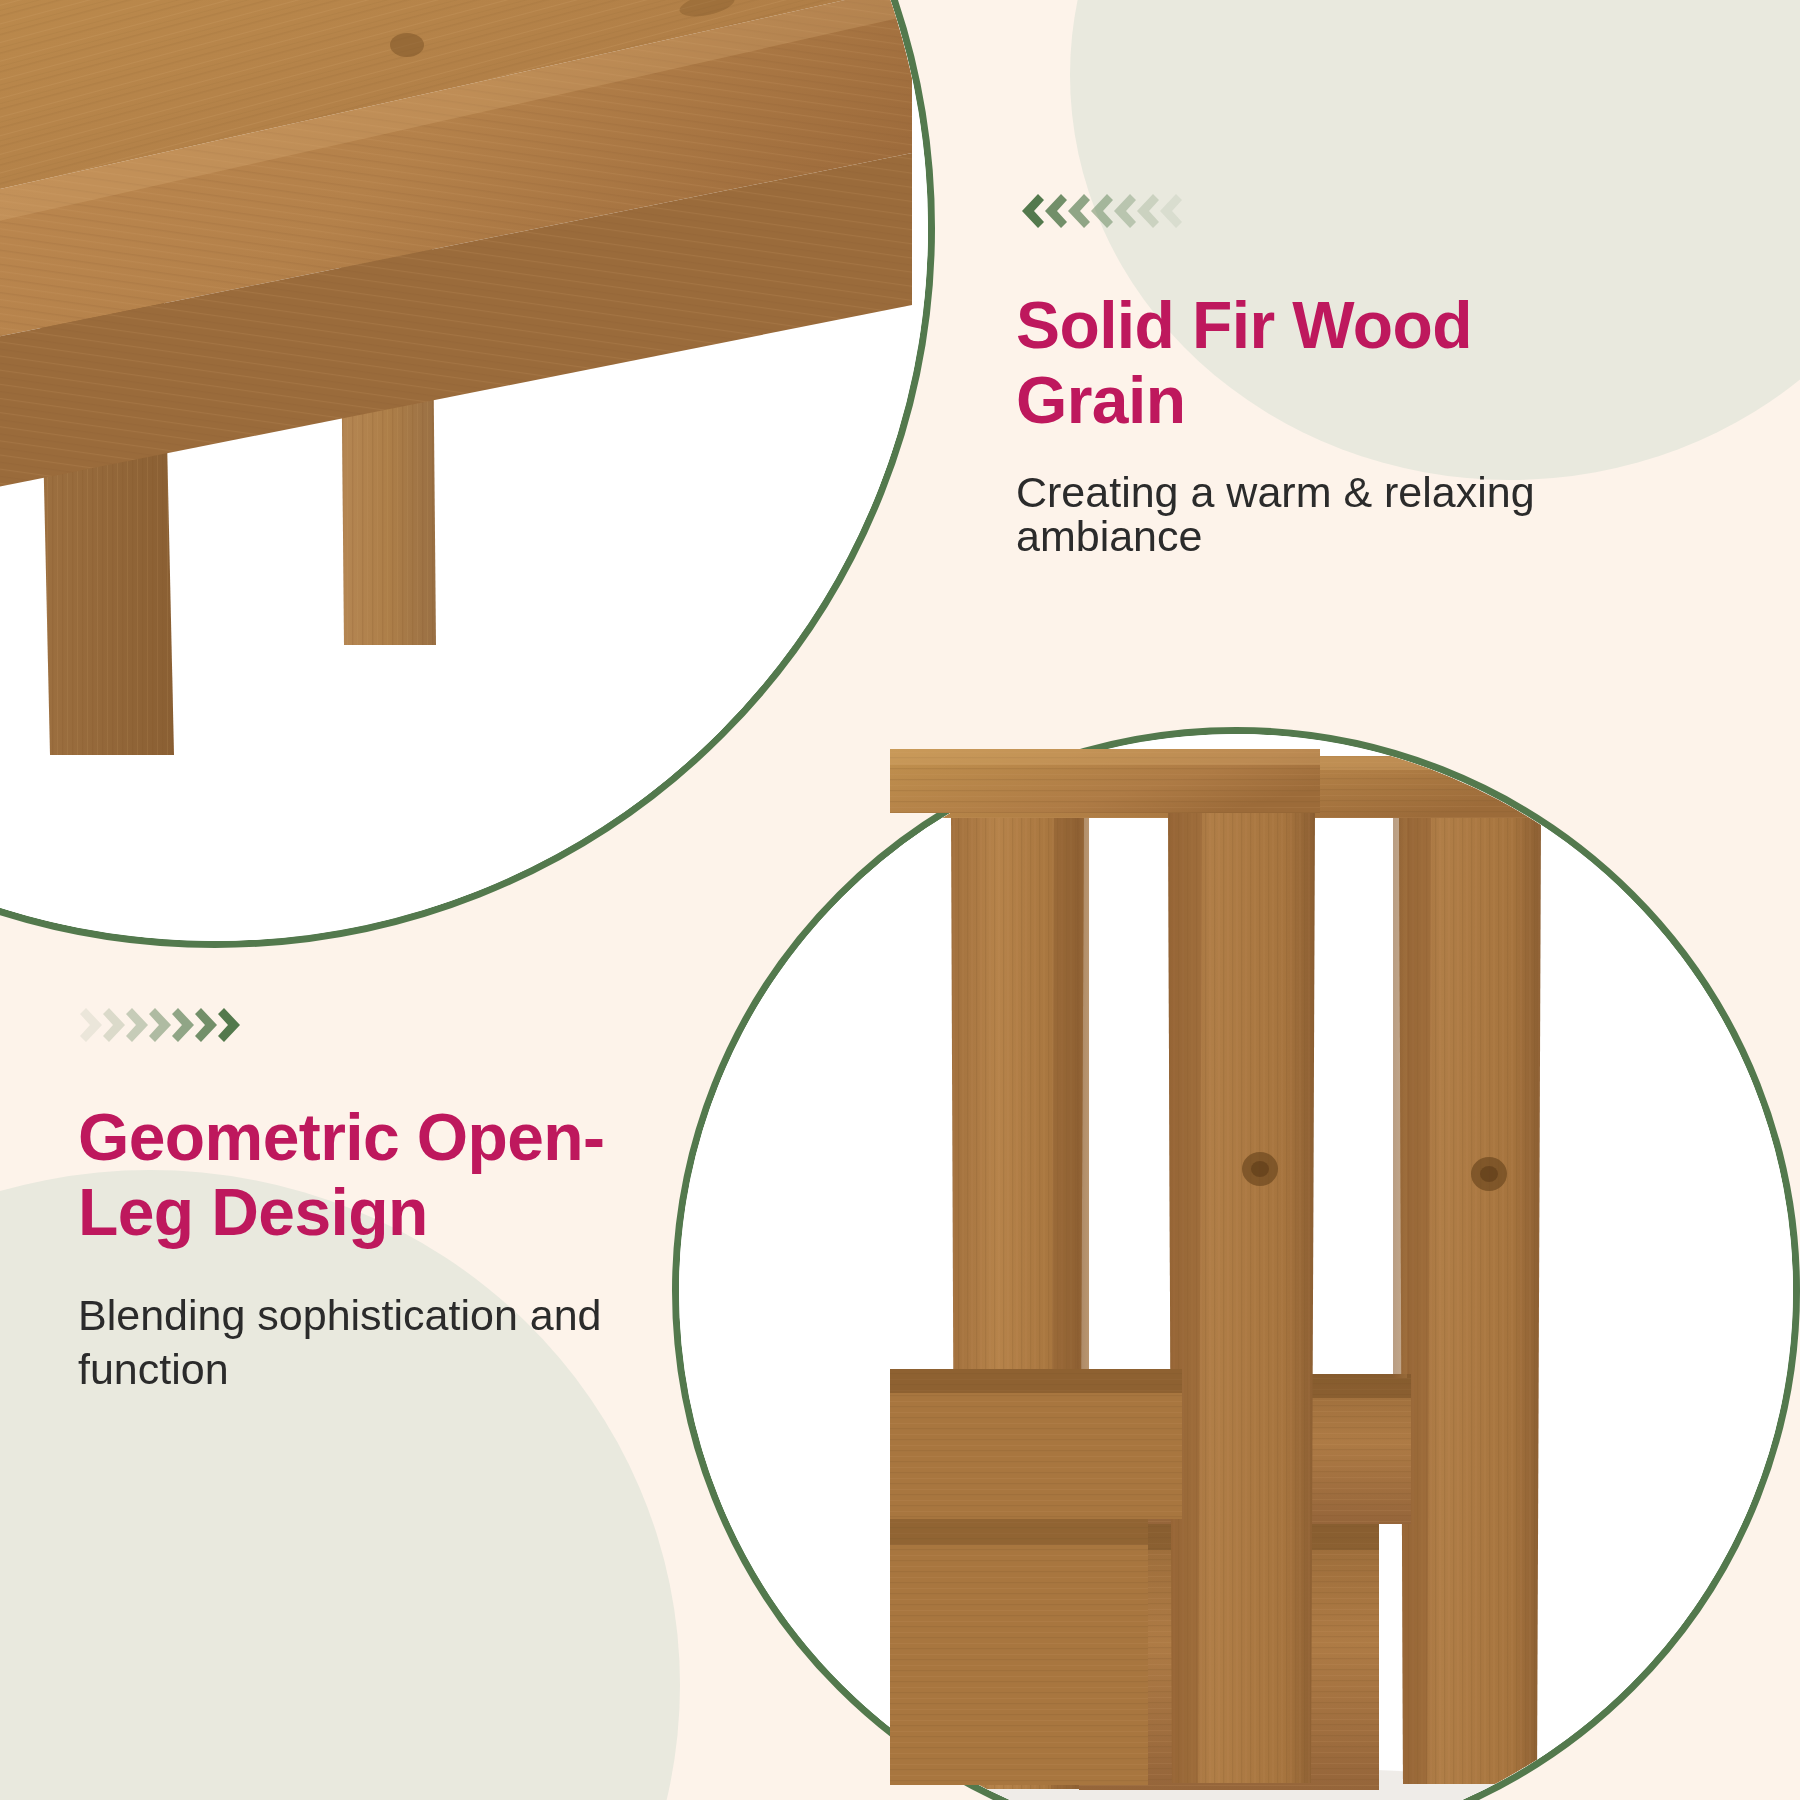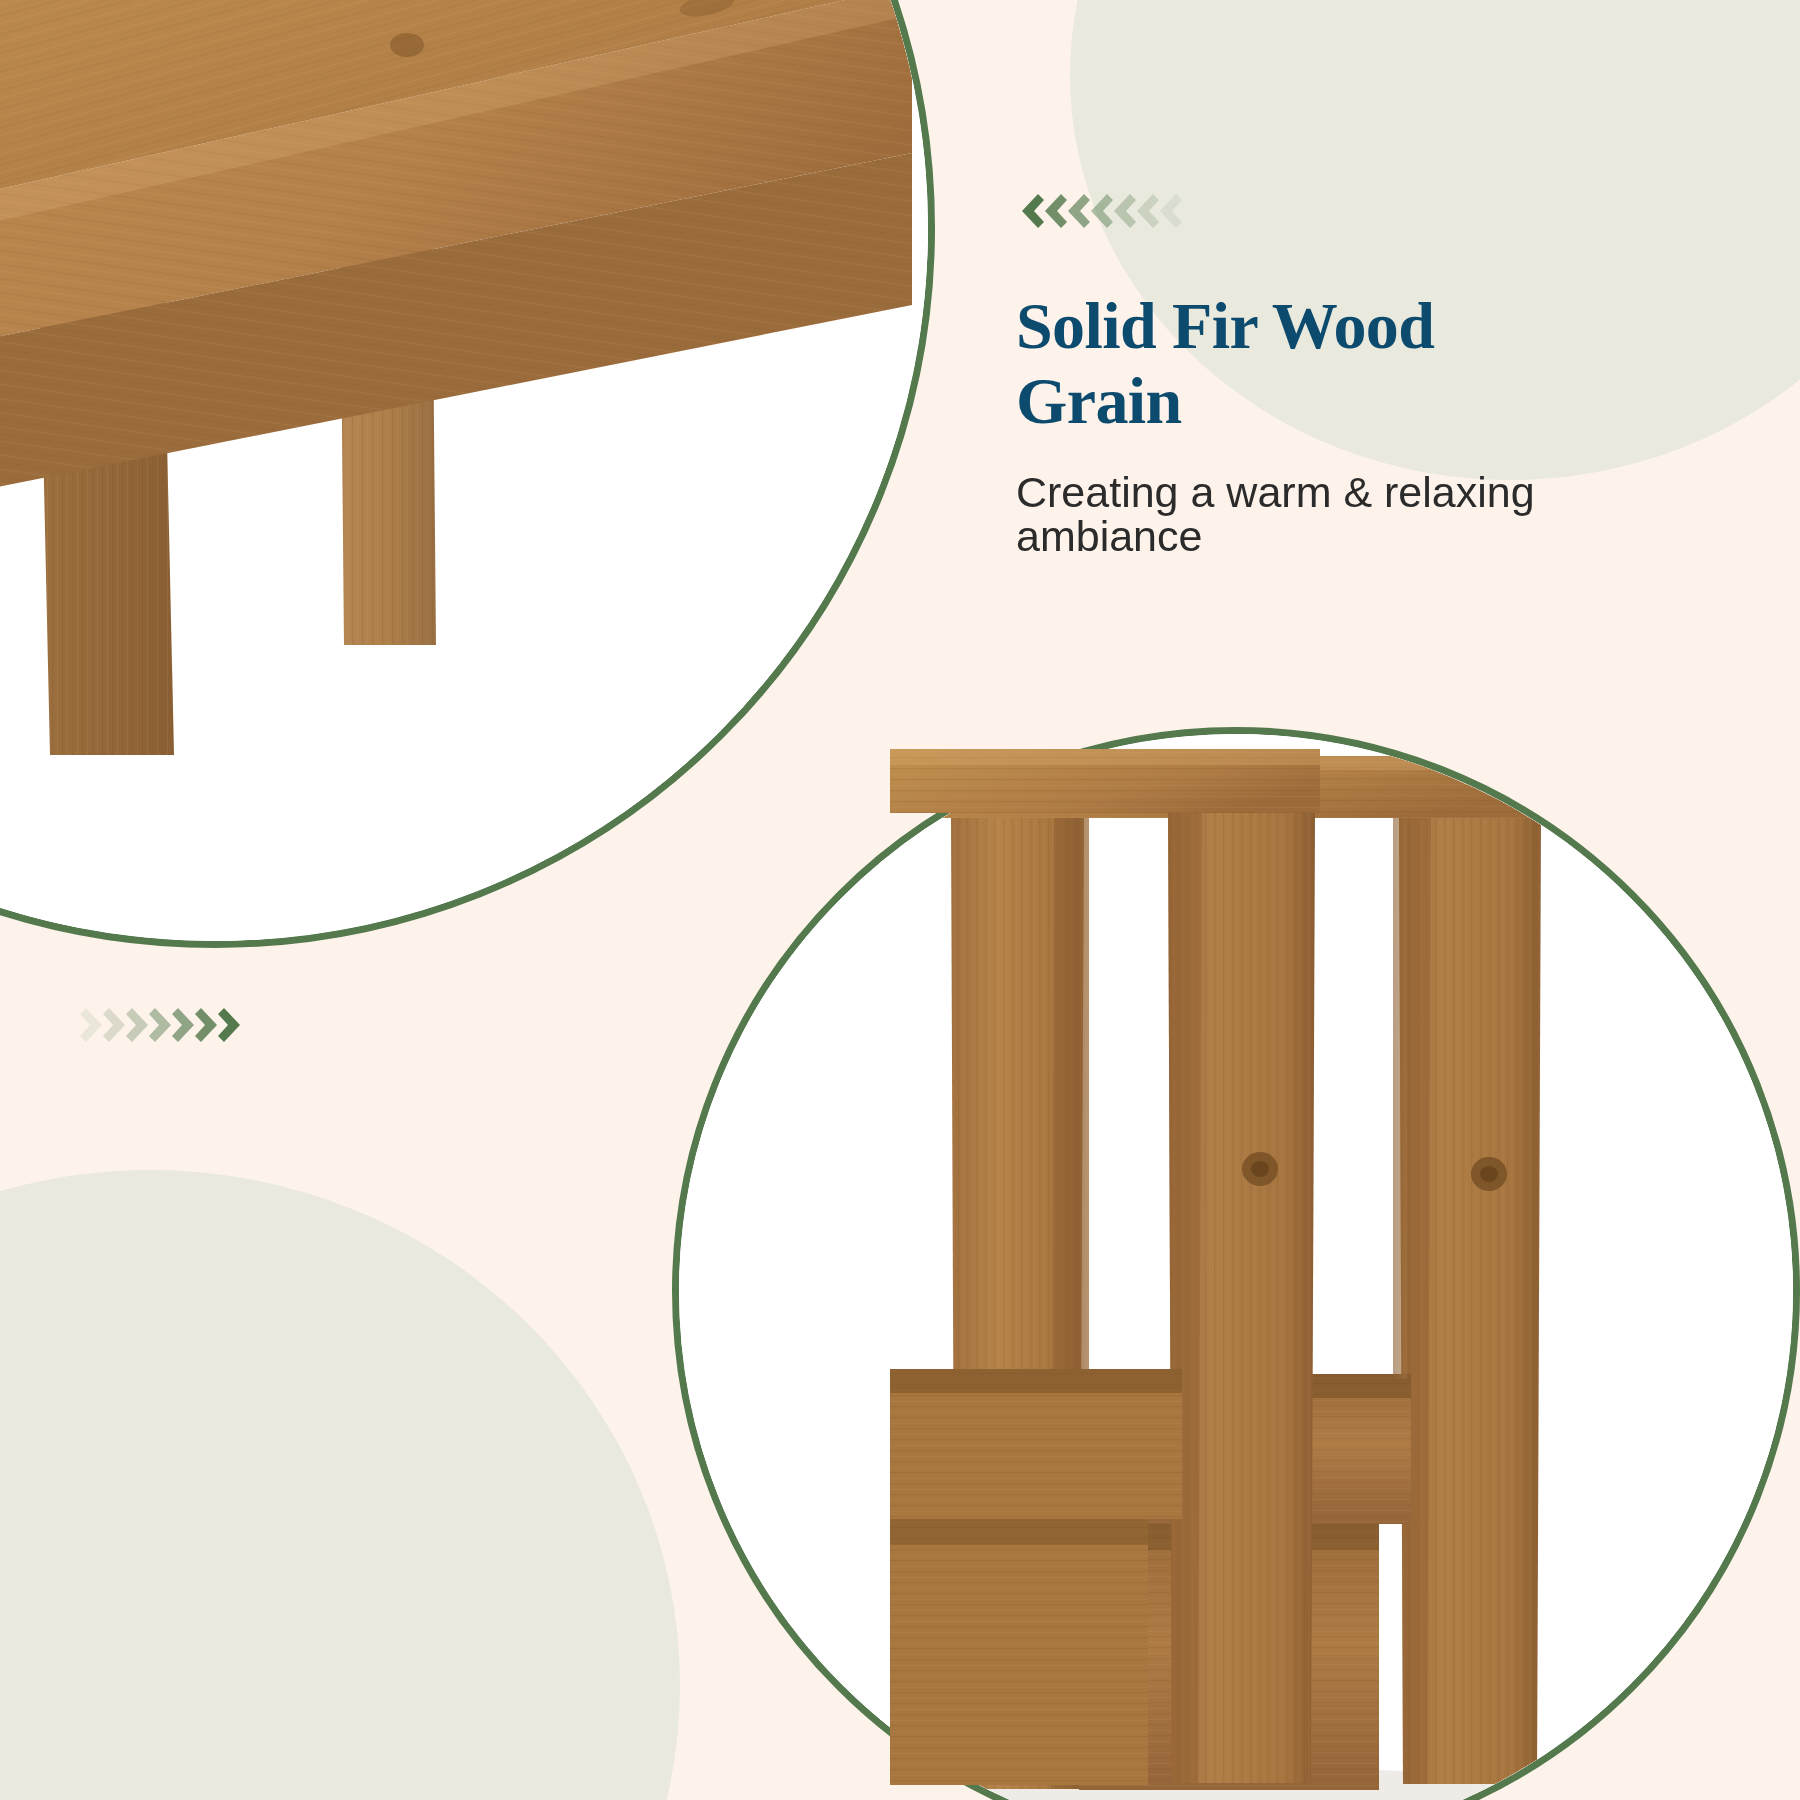--- a/index.html
+++ b/index.html
@@ -80,23 +80,23 @@
   .chev {
     width:30px; height:38px;
     margin-right:-7px;
     flex:0 0 auto;
   }
   .chev svg { display:block; width:100%; height:100%; }
 
   
   .feature { position:absolute; }
   .feature h2 {
-    font-family:Liberation Serif, serif;
+    font-family:Liberation Sans, sans-serif;
     font-weight:bold;
-    color:#0c4a6e;
+    color:#be185d;
     letter-spacing:-0.6px;
   }
   .feature p {
     font-family:"Liberation Sans", sans-serif;
     font-weight:normal;
     color:#2B2B2B;
   }
 
   #feature-top { left:1016px; top:288px; width:560px; }
   #feature-top h2 { font-size:66px; line-height:75px; }
@@ -434,14 +434,18 @@
           <path d="M8 2 L24 19 L8 36 L2 30 L12 19 L2 8 Z" fill="#53794D" opacity="0.82"></path>
         </svg>
       </span>
     <span class="chev">
       <svg viewBox="0 0 30 38">
           <path d="M8 2 L24 19 L8 36 L2 30 L12 19 L2 8 Z" fill="#53794D" opacity="1"></path>
         </svg>
       </span>
   </div>
 
+  <div class="feature" id="feature-bottom">
+    <h2>Geometric Open-Leg Design</h2>
+    <p>Blending sophistication and function</p>
+  </div>
 
 </div>
 
 </body></html>

